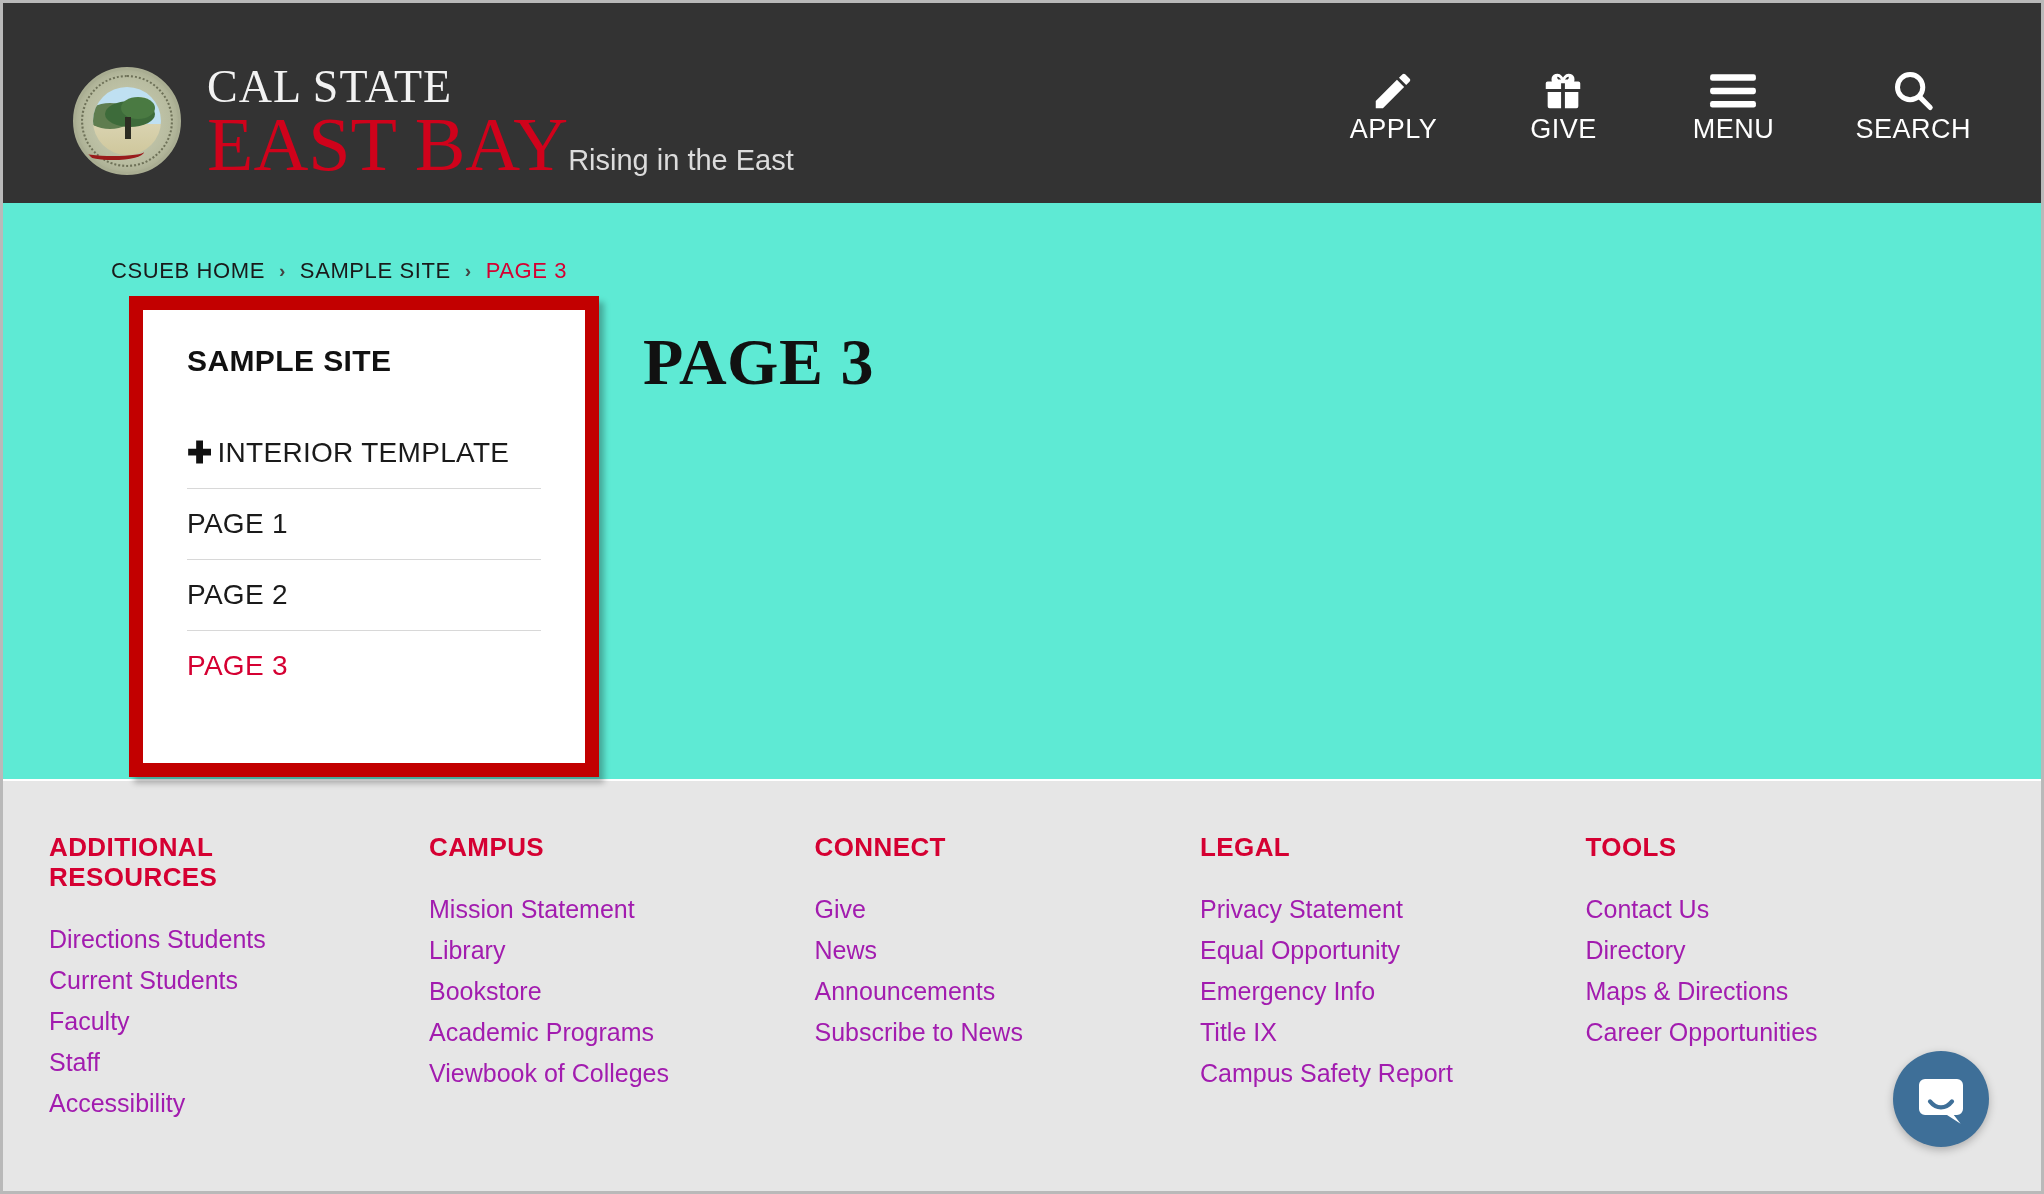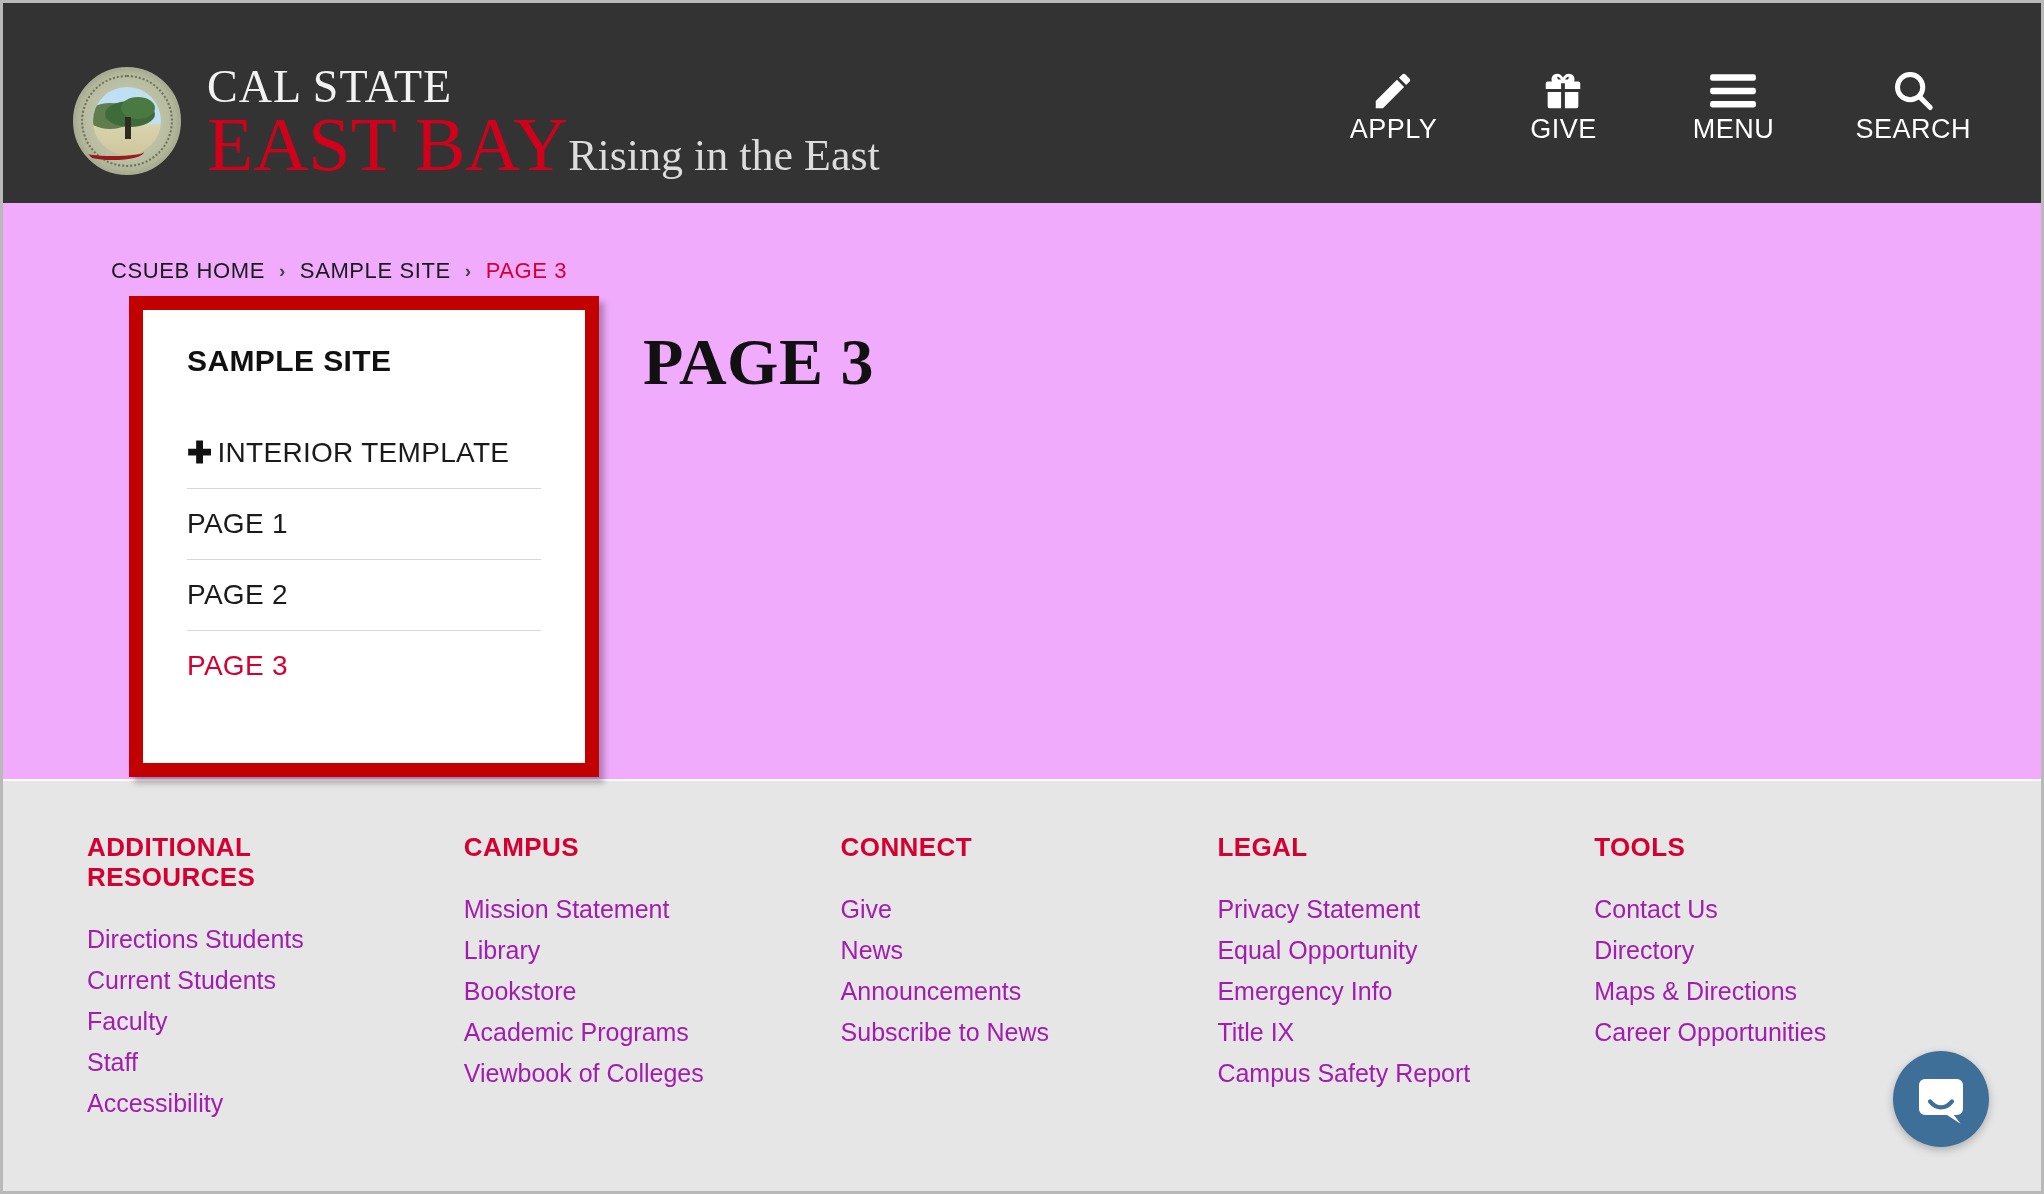--- a/index.html
+++ b/index.html
@@ -103,22 +103,22 @@
   }
   .wm-row { display: flex; align-items: baseline; }
   .wm-main {
     font-family: "Liberation Serif", serif;
     font-size: 76px;
     color: #d0021b;
     font-weight: 400;
     letter-spacing: 0px;
   }
   .wm-tag {
-    font-family: Liberation Serif, serif;
-    font-size: 44px;
+    font-family: Liberation Sans, sans-serif;
+    font-size: 29px;
     color: #dcdcdc;
     font-weight: 400;
   }
 
   .header-nav {
     margin-left: auto;
     display: flex;
     align-items: flex-start;
     gap: 74px;
     padding-right: 15px;
@@ -139,21 +139,21 @@
   }
   .nav-item .lbl {
     font-size: 27px;
     letter-spacing: 0.5px;
     color: #ffffff;
   }
 
   
   .content {
     position: relative;
-    background: #f0abfc;
+    background: #5eead4;
     height: 576px;
     padding: 0 70px;
   }
 
   .breadcrumb {
     display: flex;
     align-items: center;
     gap: 14px;
     padding: 55px 0 0 38px;
     font-size: 22px;
@@ -213,21 +213,21 @@
     color: #111111;
     letter-spacing: 0.5px;
   }
 
   
   .footer {
     position: absolute;
     left: 0; right: 0; bottom: 0;
     height: 410px;
     background: #e6e6e6;
-    padding: 52px 70px 0 84px;
+    padding: 52px 70px 0 46px;
     display: flex;
   }
   .fcol { flex: 1; padding-right: 20px; }
   .fcol:nth-child(1) { max-width: 380px; }
   .fcol-title {
     color: #d50032;
     font-size: 26px;
     font-weight: bold;
     letter-spacing: 0.4px;
     line-height: 1.15;

